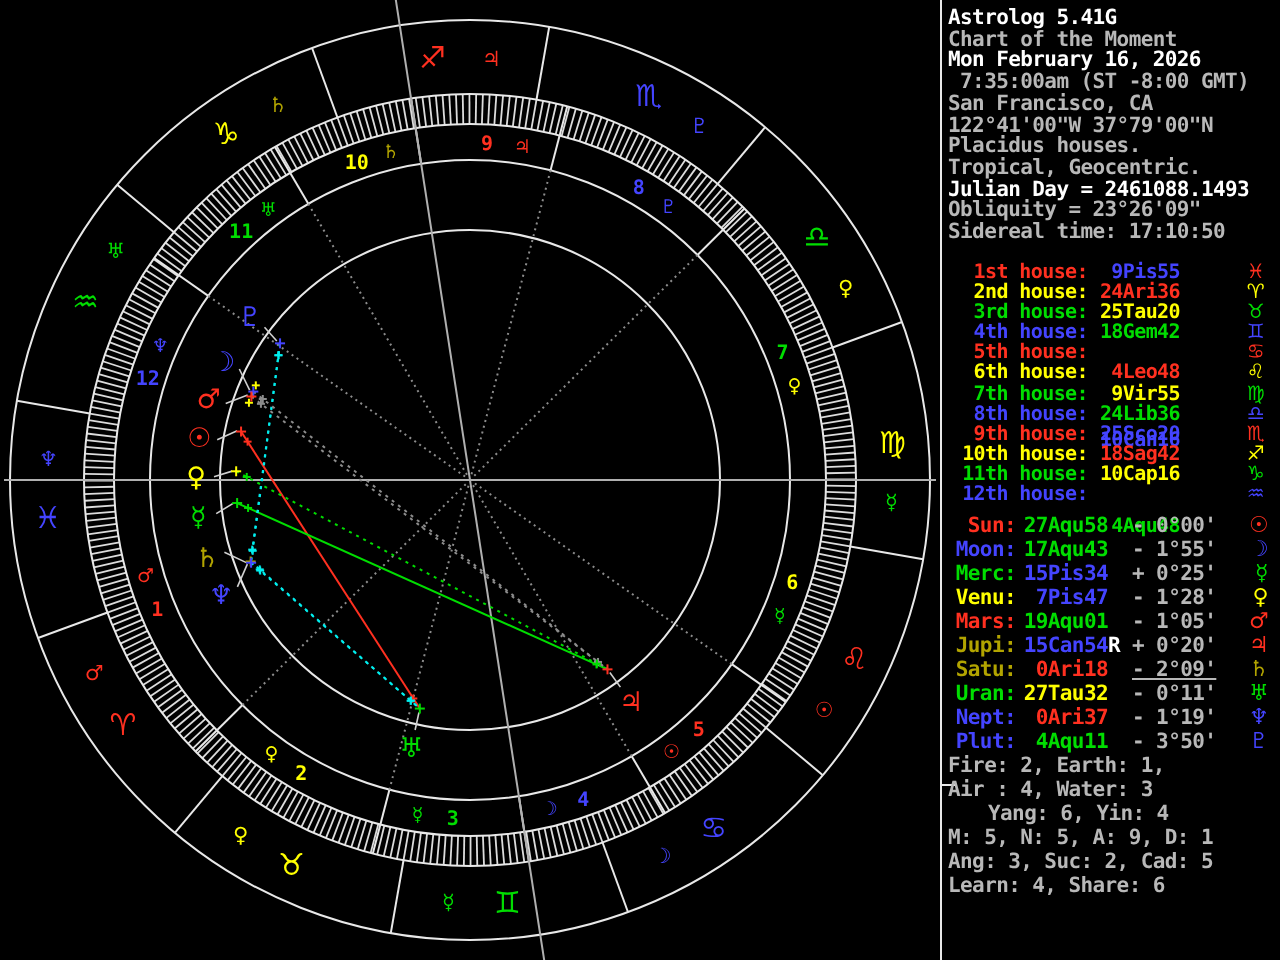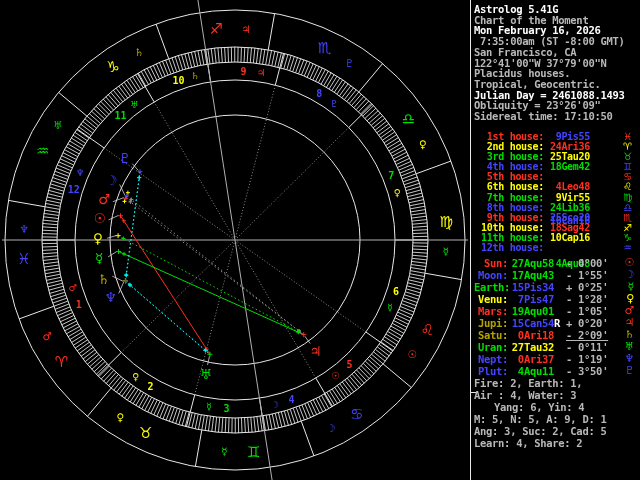--- a/index.html
+++ b/index.html
@@ -675,21 +675,21 @@
           <span class="pg" style="color: rgb(255, 48, 32);">☉</span>
         </div>
         <div class="row">
           <span class="pl" style="color: rgb(68, 68, 255);">Moon:</span>
           <span class="pv" style="color: rgb(0, 221, 0);">17Aqu43</span>
           <span class="pr"></span>
           <span class="pvel" style="color: rgb(184, 184, 184);">- 1°55'</span>
           <span class="pg" style="color: rgb(68, 68, 255);">☽</span>
         </div>
         <div class="row">
-          <span class="pl" style="color: rgb(0, 221, 0);">Earth:</span>
+          <span class="pl" style="color: rgb(0, 221, 0);">Merc:</span>
           <span class="pv" style="color: rgb(68, 68, 255);">15Pis34</span>
           <span class="pr"></span>
           <span class="pvel" style="color: rgb(184, 184, 184);">+ 0°25'</span>
           <span class="pg" style="color: rgb(0, 221, 0);">☿</span>
         </div>
         <div class="row">
           <span class="pl" style="color: rgb(255, 255, 0);">Venu:</span>
           <span class="pv" style="color: rgb(68, 68, 255);">7Pis47</span>
           <span class="pr"></span>
           <span class="pvel" style="color: rgb(184, 184, 184);">- 1°28'</span>
@@ -737,16 +737,16 @@
           <span class="pvel" style="color: rgb(184, 184, 184);">- 3°50'</span>
           <span class="pg" style="color: rgb(68, 68, 255);">♇</span>
         </div>
       </div>
     <div id="totals">
         <div class="tline" style="color: rgb(184, 184, 184);">Fire: 2, Earth: 1,</div>
         <div class="tline" style="color: rgb(184, 184, 184);">Air : 4, Water: 3</div>
         <div class="tline" style="color: rgb(184, 184, 184); margin-left: 20px;">Yang: 6, Yin: 4</div>
         <div class="tline" style="color: rgb(184, 184, 184);">M: 5, N: 5, A: 9, D: 1</div>
         <div class="tline" style="color: rgb(184, 184, 184);">Ang: 3, Suc: 2, Cad: 5</div>
-        <div class="tline" style="color: rgb(184, 184, 184);">Learn: 4, Share: 2</div>
+        <div class="tline" style="color: rgb(184, 184, 184);">Learn: 4, Share: 6</div>
       </div>
   </div>
 </div>
 
 </body></html>

